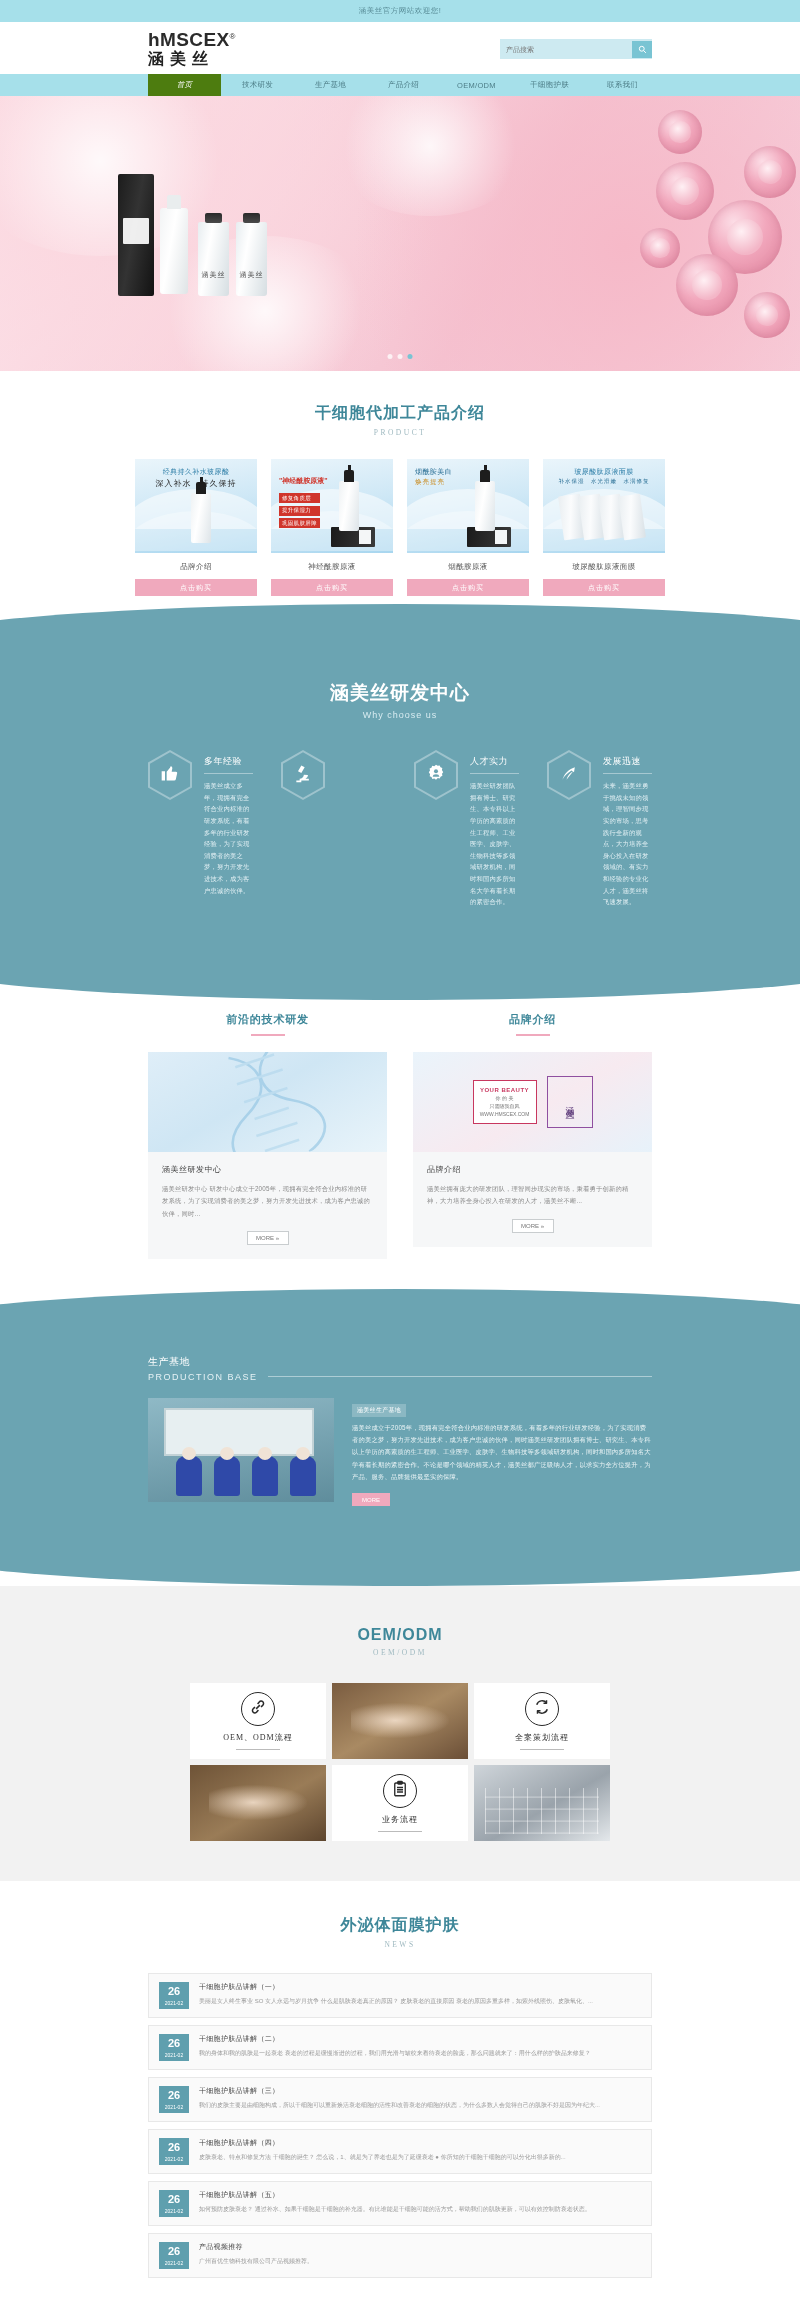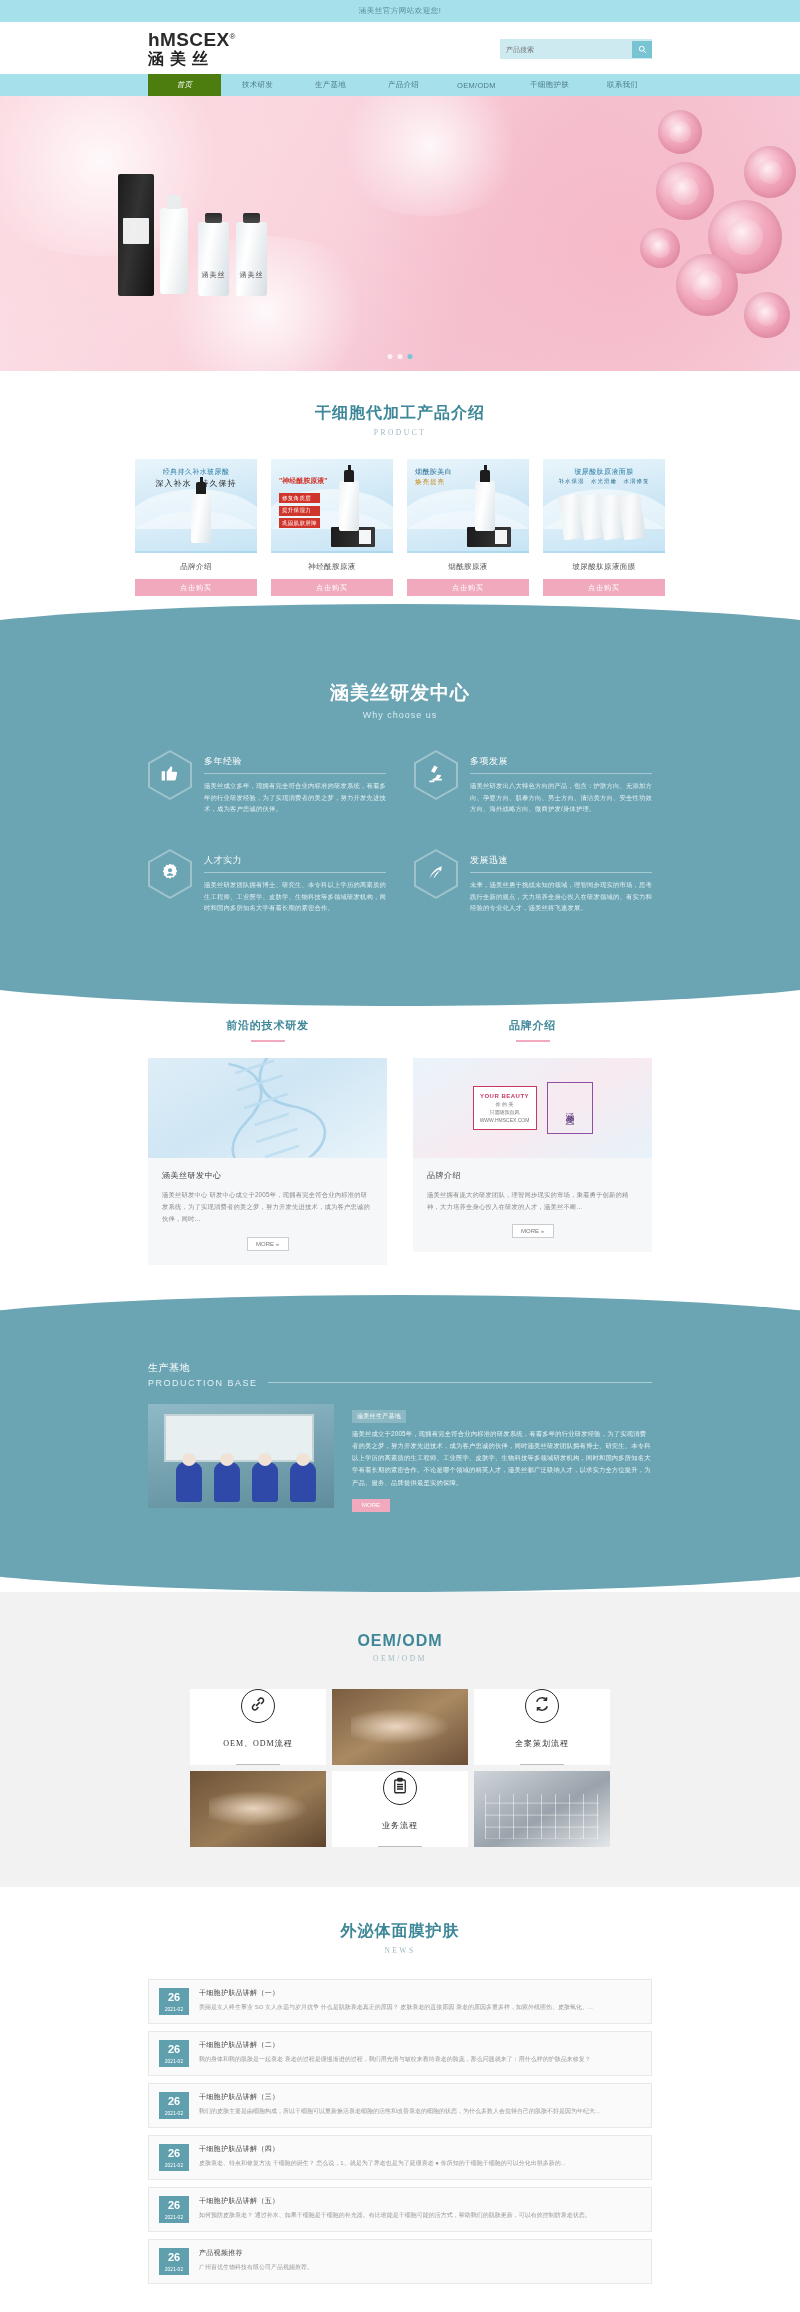--- a/index.html
+++ b/index.html
@@ -244,21 +244,21 @@
     content: ''; position: absolute; bottom: -22px; left: 0; width: 100%; height: 40px;
     background: #6ba4b2;
     border-radius: 0 0 50% 50% / 0 0 100% 100%;
     transform: scaleX(1.25);
   }
   .adv .inner { position: relative; z-index: 2; }
   .adv .sect-title .cn { color: #fff; font-size: 19px; }
   .adv .sect-title .en { color: #d8ecf1; font-size: 9px; letter-spacing: 1px; font-family: "Liberation Sans", sans-serif; }
   .advgrid {
     width: 504px; margin: 30px auto 0; display: grid;
-    grid-template-columns: 1fr 1fr; gap: 34px 28px;
+    grid-template-columns: 1fr 1fr 1fr 1fr; gap: 34px 28px;
   }
   .advitem { display: flex; gap: 12px; }
   .hexwrap { flex: 0 0 44px; height: 50px; position: relative; }
   .hex {
     width: 44px; height: 50px;
     clip-path: polygon(50% 0%,100% 25%,100% 75%,50% 100%,0% 75%,0% 25%);
     background: rgba(255,255,255,.35);
     display: flex; align-items: center; justify-content: center;
   }
   .hex .in {
@@ -386,21 +386,21 @@
   
   .oem { background: #f2f2f2; padding: 40px 0 40px; margin-top: 22px; }
   .oemgrid {
     width: 420px; margin: 26px auto 0; display: grid;
     grid-template-columns: repeat(3, 1fr); grid-template-rows: 76px 76px;
     gap: 6px;
   }
   .oemcell { position: relative; overflow: hidden; }
   .oemcell.icon {
     background: #fff; display: flex; flex-direction: column;
-    align-items: center; justify-content: space-between; gap: 6px;
+    align-items: center; justify-content: center; gap: 6px;
   }
   .oemcell.icon .ring {
     width: 34px; height: 34px; border: 1.6px solid #2a2a2a; border-radius: 50%;
     display: flex; align-items: center; justify-content: center;
   }
   .oemcell.icon .ring svg { width: 18px; height: 18px; }
   .oemcell.icon .lb {
     font-size: 8px; color: #333; letter-spacing: 1px;
     font-family: "Liberation Serif", serif;
   }
@@ -623,24 +623,20 @@
           <div class="hexwrap">
             <div class="hex">
                 <div class="in">
               <span>
                 <svg viewBox="0 0 24 24">
                       <path d="M10 3l4 2-4 7-4-2zM13 14a5 5 0 0 1-5 5v2h11v-2h-4a5 5 0 0 0 3-4.6zM4 21h6v2H4z"></path>
                     </svg>
               </span>
             </div>
               </div>
-          </div>
-          <div class="advtxt">
-            <h4>多项发展</h4>
-            <p>涵美丝研发出八大特色方向的产品，包含：护肤方向、无添加方向、孕婴方向、肌泰方向、男士方向、清洁类方向、安全性功效方向、海外战略方向、微商护发/身体护理。</p>
           </div>
         </div>
 
         <div class="advitem">
           <div class="hexwrap">
             <div class="hex">
                 <div class="in">
               <span>
                 <svg viewBox="0 0 24 24">
                       <path d="M12 2l2 1.4 2.4-.5 1 2.2 2.2 1-.5 2.4L20.6 11l-1.4 2 .5 2.4-2.2 1-1 2.2-2.4-.5L12 20l-2-1.4-2.4.5-1-2.2-2.2-1 .5-2.4L3.4 11l1.4-2-.5-2.4 2.2-1 1-2.2 2.4.5z"></path>

